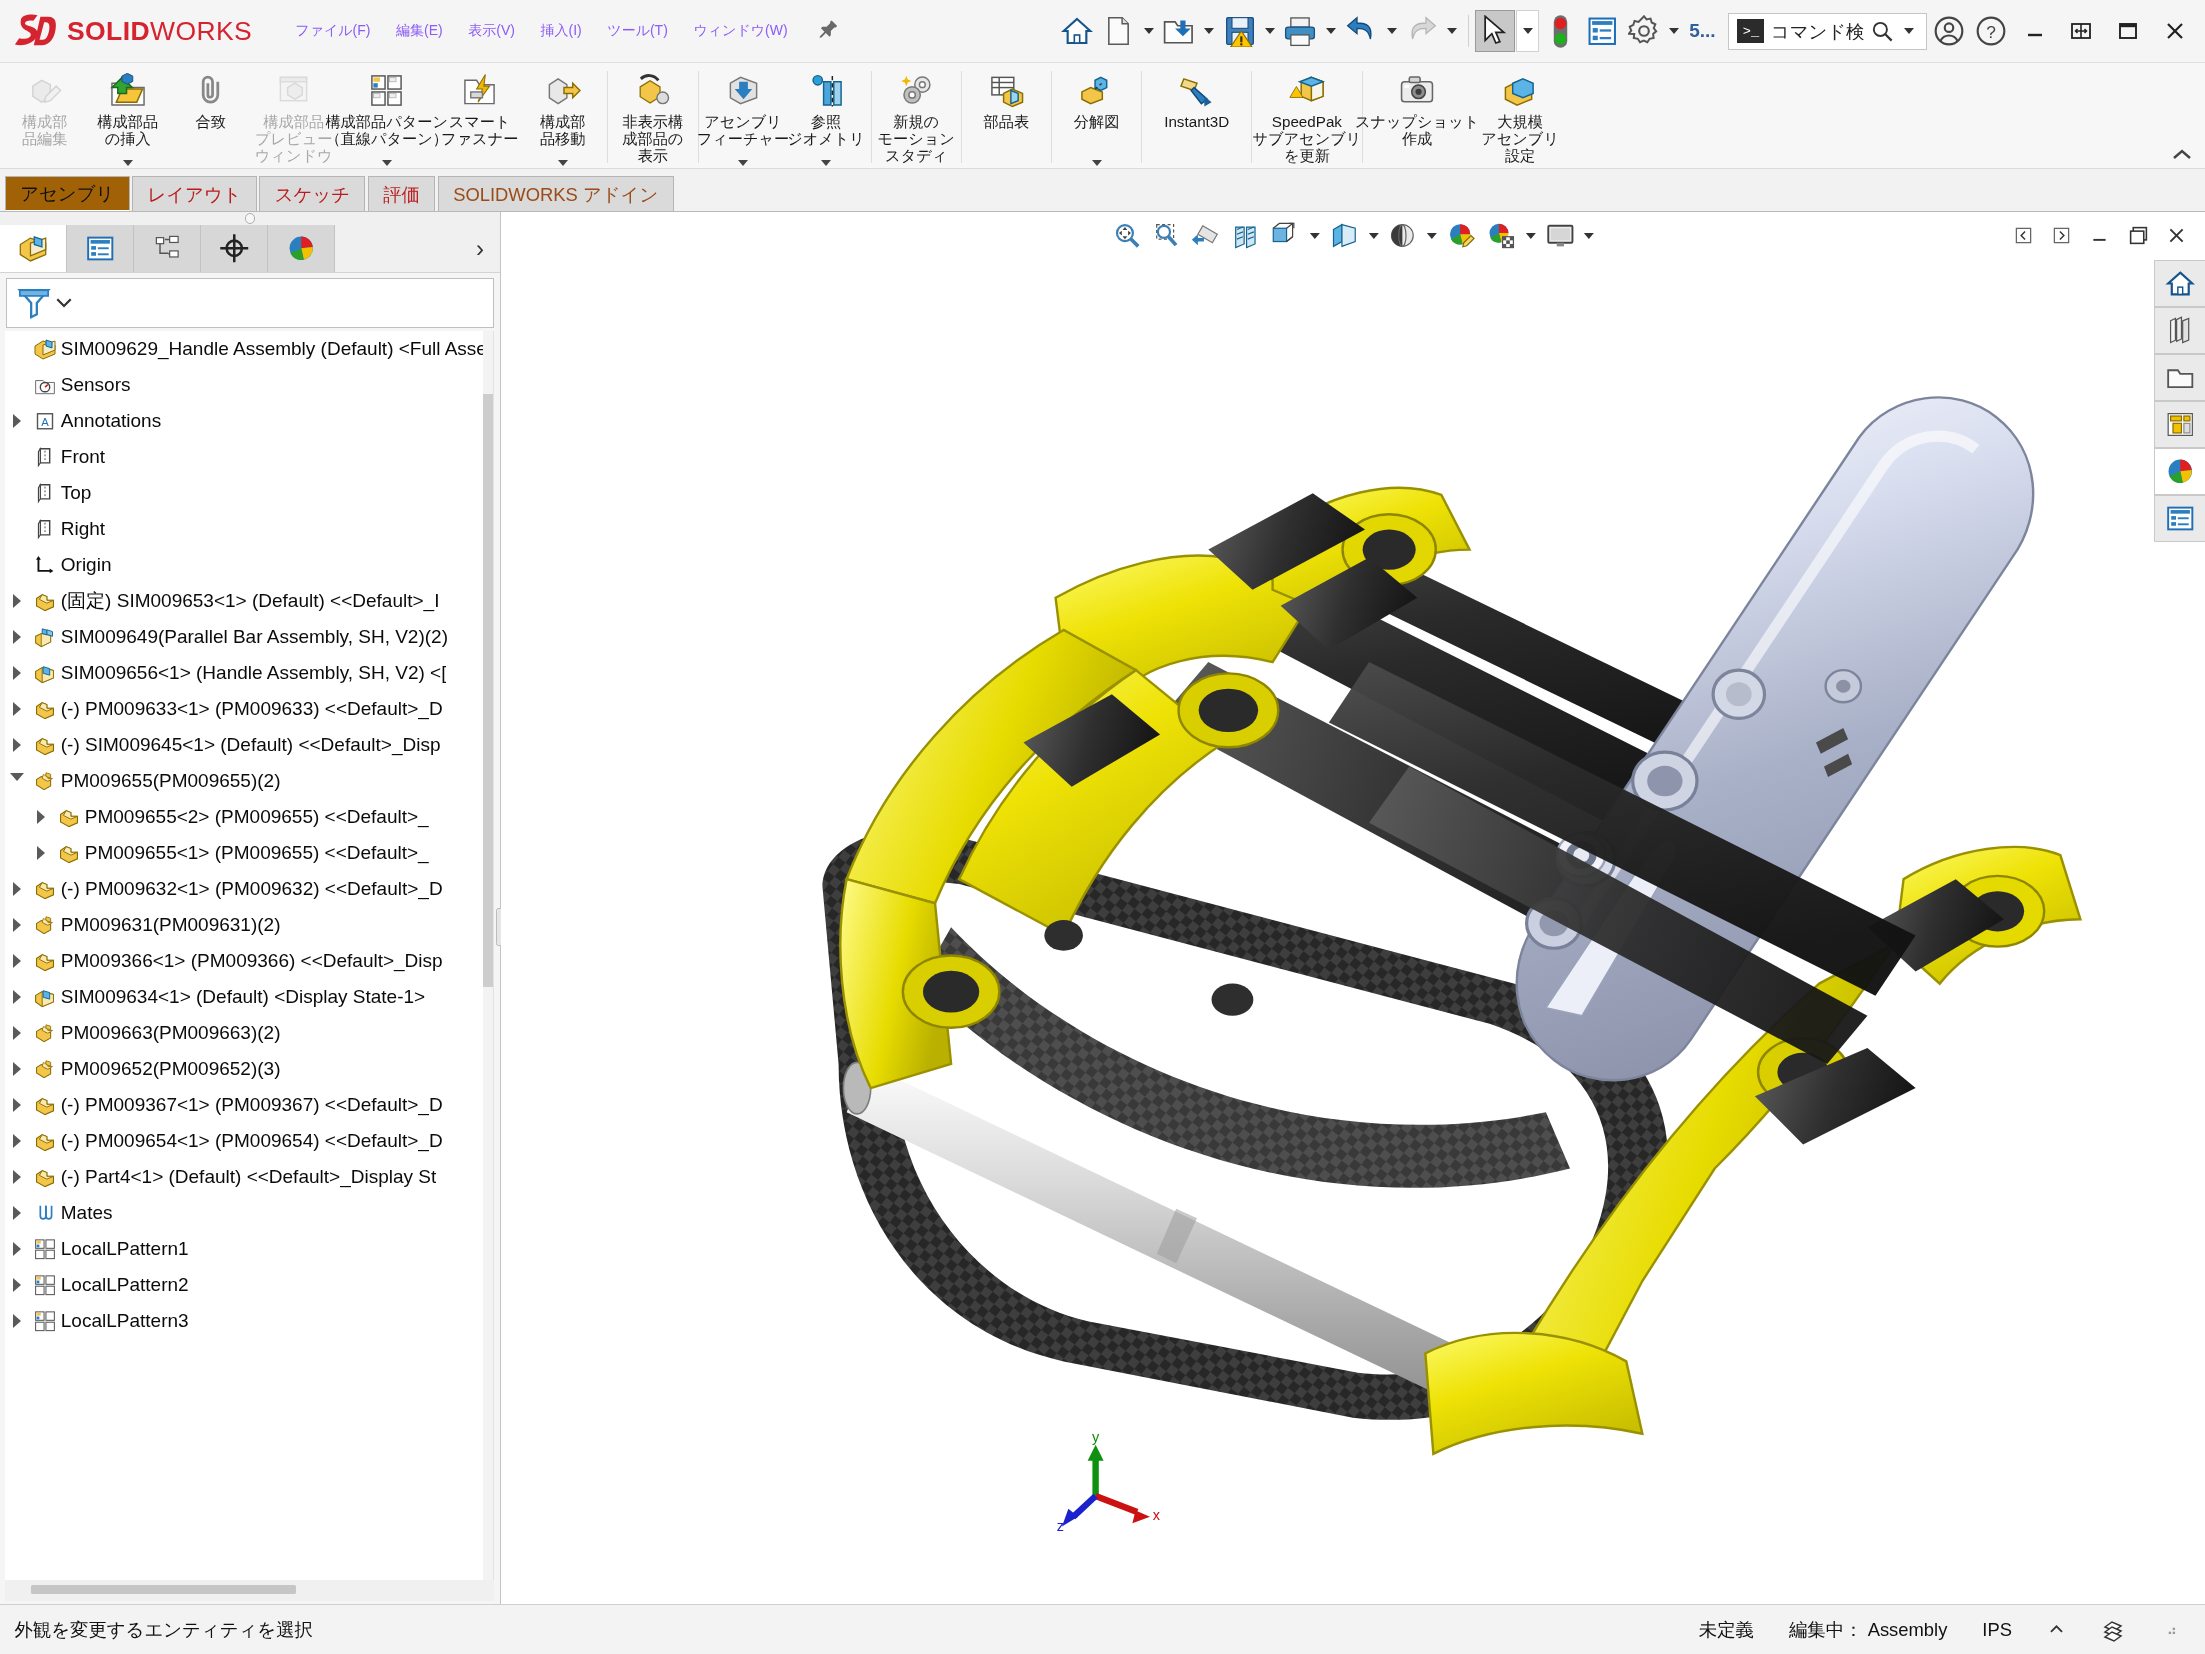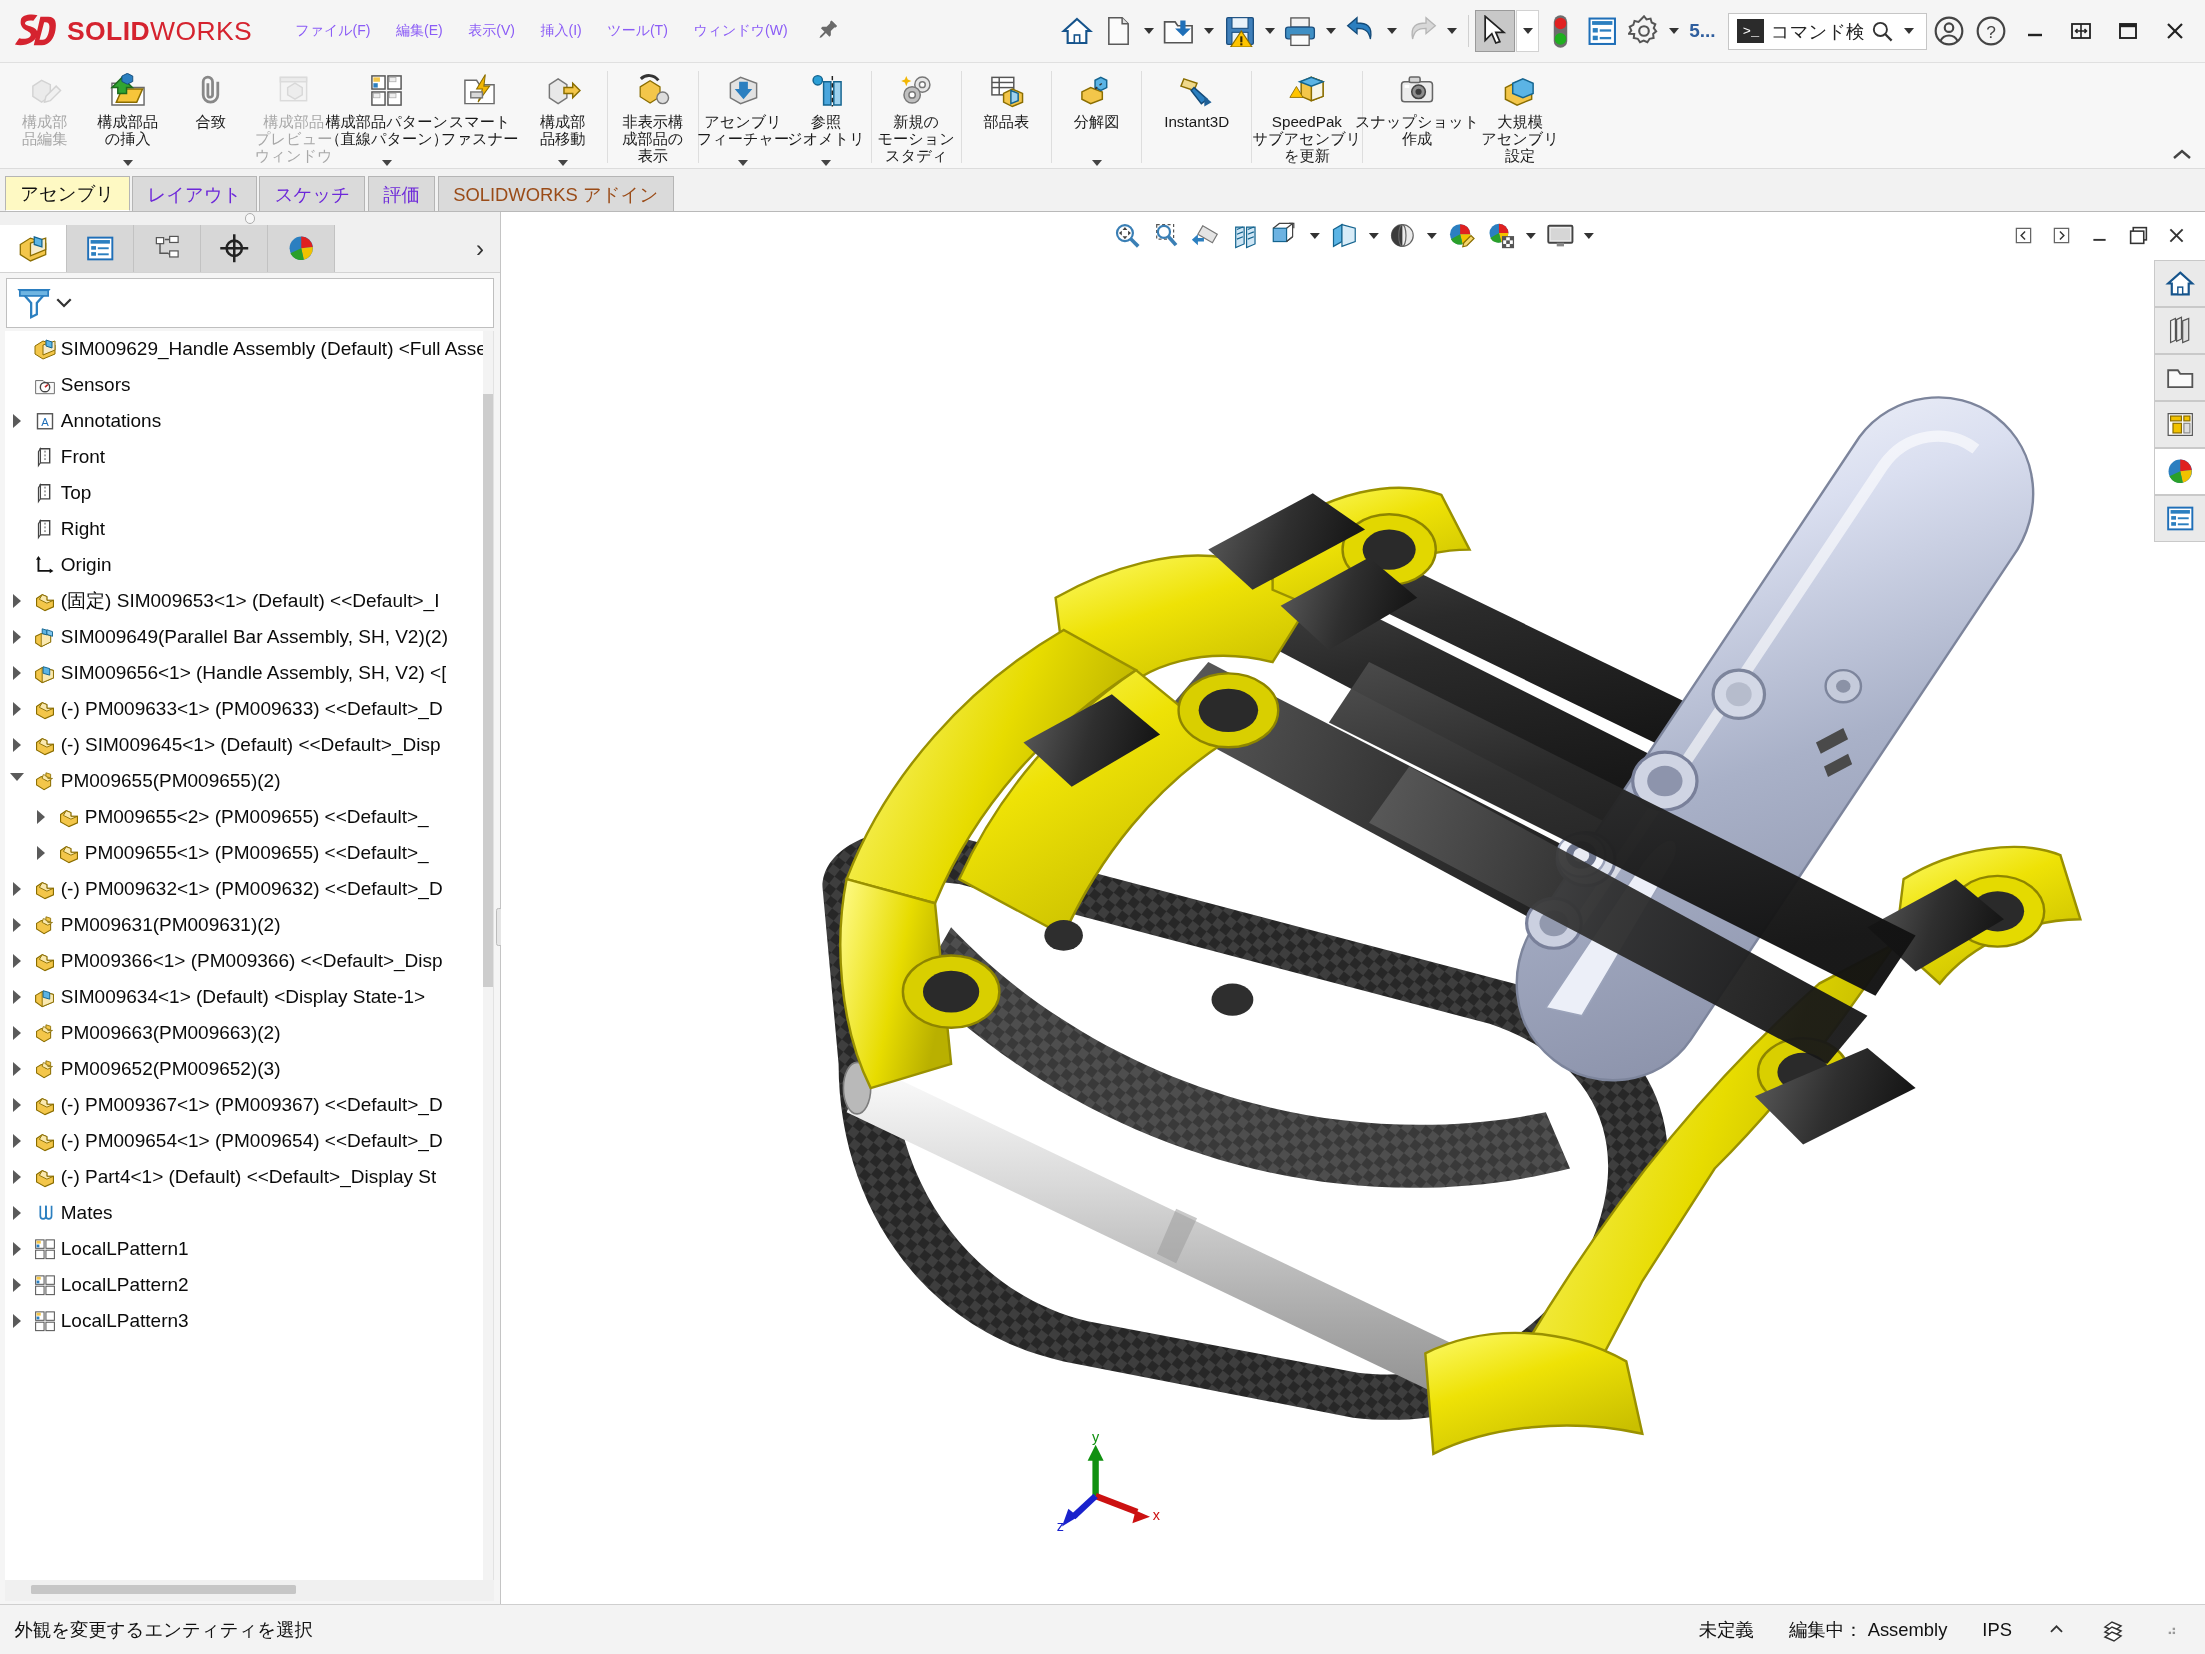--- a/index.html
+++ b/index.html
@@ -114,25 +114,25 @@
   
   .tabstrip {
     height: 43px; background: #f2f2f2;
     display: flex; align-items: flex-end; padding-left: 4.8px;
     border-bottom: 0.8px solid #b9b9b9;
     flex: 0 0 43px;
   }
   .tab {
     height: 35px; padding: 0 14.4px;
     display: flex; align-items: center; justify-content: center;
-    font-size: 18.4px; color: #6d28d9;
+    font-size: 18.4px; color: #b91c1c;
     background: #dadada; border: 0.8px solid #b5b5b5; border-bottom: none;
     margin-right: 2.4px; cursor: default; white-space: nowrap;
   }
-  .tab.active { background: #fef9c3; border-bottom: 0.8px solid #fff; color: #111; }
+  .tab.active { background: #a16207; border-bottom: 0.8px solid #fff; color: #111; }
   .tab.addin { color: #9a4b17; }
 
   
   .body { flex: 1 1 auto; display: flex; min-height: 0; position: relative; background:#fff;}
 
   
   .leftpanel {
     width: 501px; background: #f5f5f5; display: flex; flex-direction: column;
     border-right: 0.8px solid #c4c4c4; position: relative;
   }

